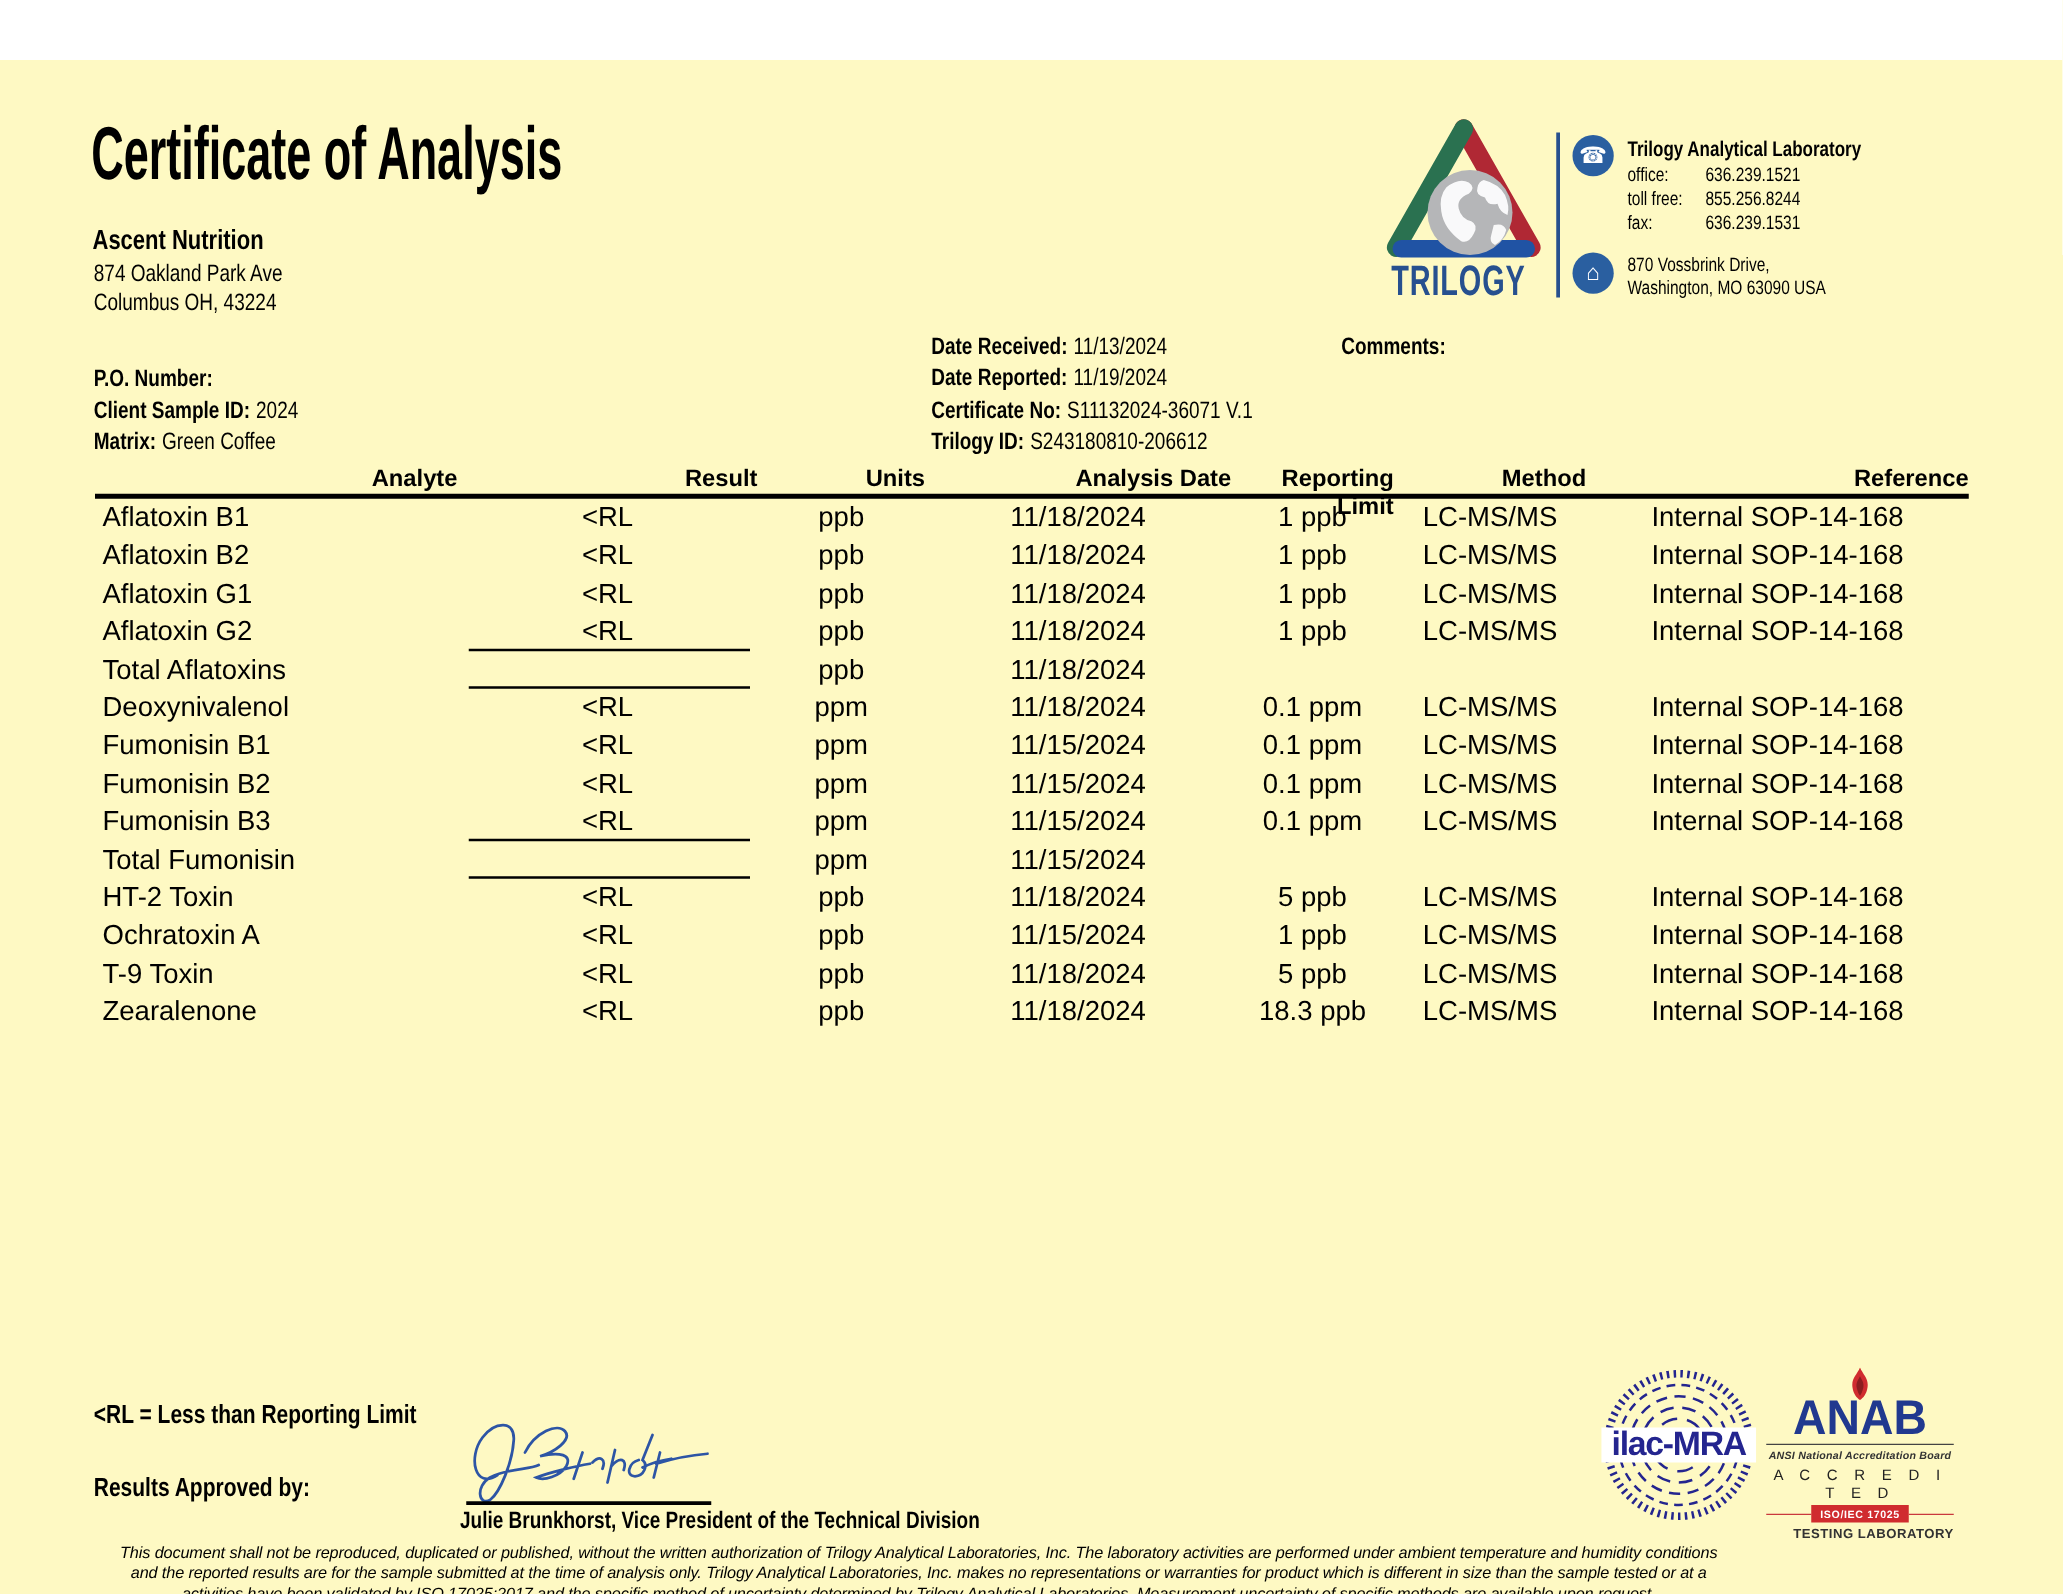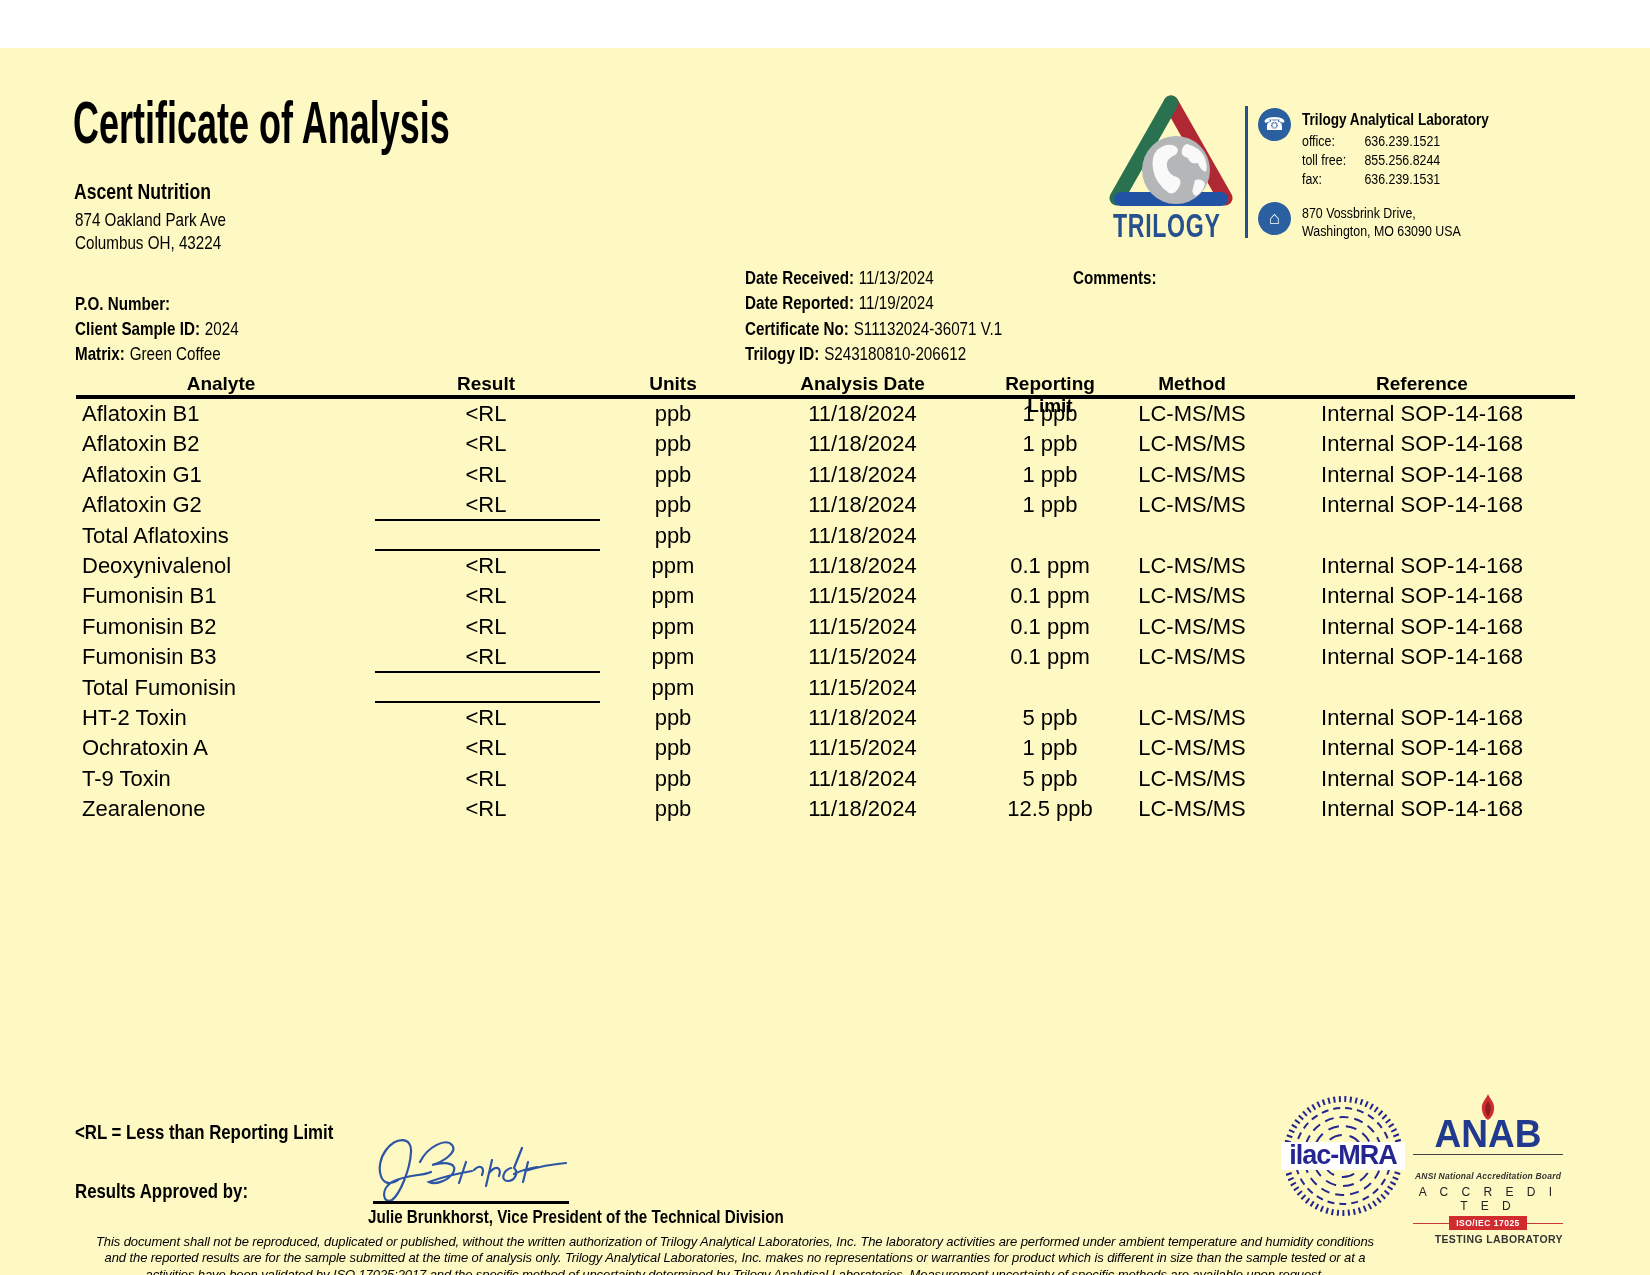--- a/index.html
+++ b/index.html
@@ -48,41 +48,41 @@
   #office-row { left:1302px; top:84px; }
   #tollfree-row { left:1302px; top:103px; }
   #fax-row { left:1302px; top:122px; }
   #lab-addr1 { left:1302px; top:156px; font-size:15.5px; }
   #lab-addr2 { left:1302px; top:174px; font-size:15.5px; }
 
   
   #results-table { left:76px; top:325px; width:1499px; }
   .thead, .trow { display:grid; grid-template-columns:290px 240px 134px 245px 130px 154px 306px; }
   .thead { height:26px; border-bottom:4px solid #000; font-weight:bold; font-size:19px; }
-  .thead div { text-align:center; line-height:22px; }
+  .thead div { text-align:right; line-height:22px; }
   .trow { height:30.4px; font-size:22px; }
   .trow .cell { position:relative; text-align:center; line-height:30.4px; }
   .trow .c0 { text-align:left; padding-left:6px; }
   .sumline { position:absolute; left:9px; right:6px; bottom:0; border-bottom:2.5px solid #000; }
 
   
   #rl-note { left:75px; top:1072px; font-size:21px; font-weight:bold; }
   #approved-label { left:75px; top:1131px; font-size:21px; font-weight:bold; }
   #signature { left:368px; top:1086px; }
   #sig-rule { left:373px; top:1153px; width:196px; height:2.5px; background:#000; }
   #approver { left:368px; top:1158px; font-size:19px; font-weight:bold; }
   #disclaimer { left:75px; top:1186px; width:1320px; font-size:13px; font-style:italic; line-height:16.3px; letter-spacing:-0.1px;text-align:center; }
   #page-number { left:1452px; top:1224px; font-size:23px; font-weight:bold; }
 
   
   #ilac-logo { left:1281px; top:1046px; }
   #anab { left:1413px; top:1046px; width:150px; text-align:center; color:#21398f; }
   #anab-word { font-size:39px; font-weight:bold; line-height:34px; letter-spacing:0px; transform:scaleX(0.95); transform-origin:50% 0; }
   #anab-flame { height:26px; margin-bottom:-7px; }
-  #ansi-text { font-size:8.5px; font-weight:bold; font-style:italic; color:#333; border-top:1.5px solid #444; margin-top:3px; padding-top:16px; letter-spacing:0.2px; }
+  #ansi-text { font-size:8.5px; font-weight:bold; font-style:italic; color:#333; border-top:1.5px solid #444; margin-top:3px; padding-top:3px; letter-spacing:0.2px; }
   #accredited-text { font-size:12px; letter-spacing:5px; color:#222; margin-top:4px; font-weight:normal; }
   #iso-badge-row { display:flex; align-items:center; justify-content:center; margin-top:3px; }
   #iso-badge-row .side { flex:1; height:0; border-top:1.5px solid #c9393d; }
   #iso-badge { background:#d02c2f; color:#fff; font-size:8.5px; font-weight:bold; padding:2px 7px; letter-spacing:0.5px; }
   #testing-lab { font-size:10.5px; font-weight:bold; color:#333; margin-top:3px; letter-spacing:0.4px;text-align:right; }
 </style>
 </head>
 <body>
 
 <div id="page">
@@ -275,21 +275,21 @@
           <div class="cell c3"><span>11/18/2024</span></div>
           <div class="cell c4"><span>5 ppb</span></div>
           <div class="cell c5"><span>LC-MS/MS</span></div>
           <div class="cell c6"><span>Internal SOP-14-168</span></div>
         </div>
         <div class="trow">
           <div class="cell c0"><span>Zearalenone</span></div>
           <div class="cell c1"><span>&lt;RL</span></div>
           <div class="cell c2"><span>ppb</span></div>
           <div class="cell c3"><span>11/18/2024</span></div>
-          <div class="cell c4"><span>12.5 ppb</span></div>
+          <div class="cell c4"><span>18.3 ppb</span></div>
           <div class="cell c5"><span>LC-MS/MS</span></div>
           <div class="cell c6"><span>Internal SOP-14-168</span></div>
         </div>
       </div>
   </div>
 
   <div id="rl-note" class="abs narrow">&lt;RL = Less than Reporting Limit</div>
   <div id="approved-label" class="abs narrow">Results Approved by:</div>
   <div id="signature" class="abs">
     <svg width="205" height="70" viewBox="0 0 205 70">

